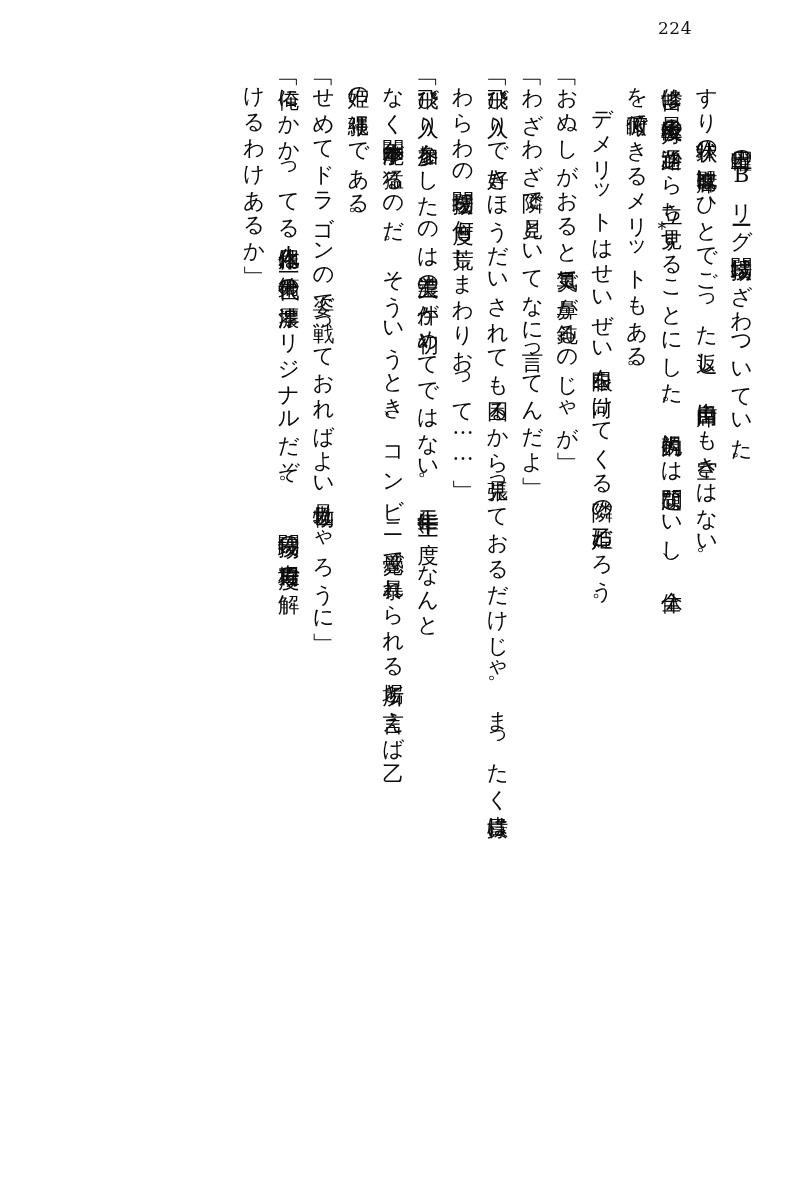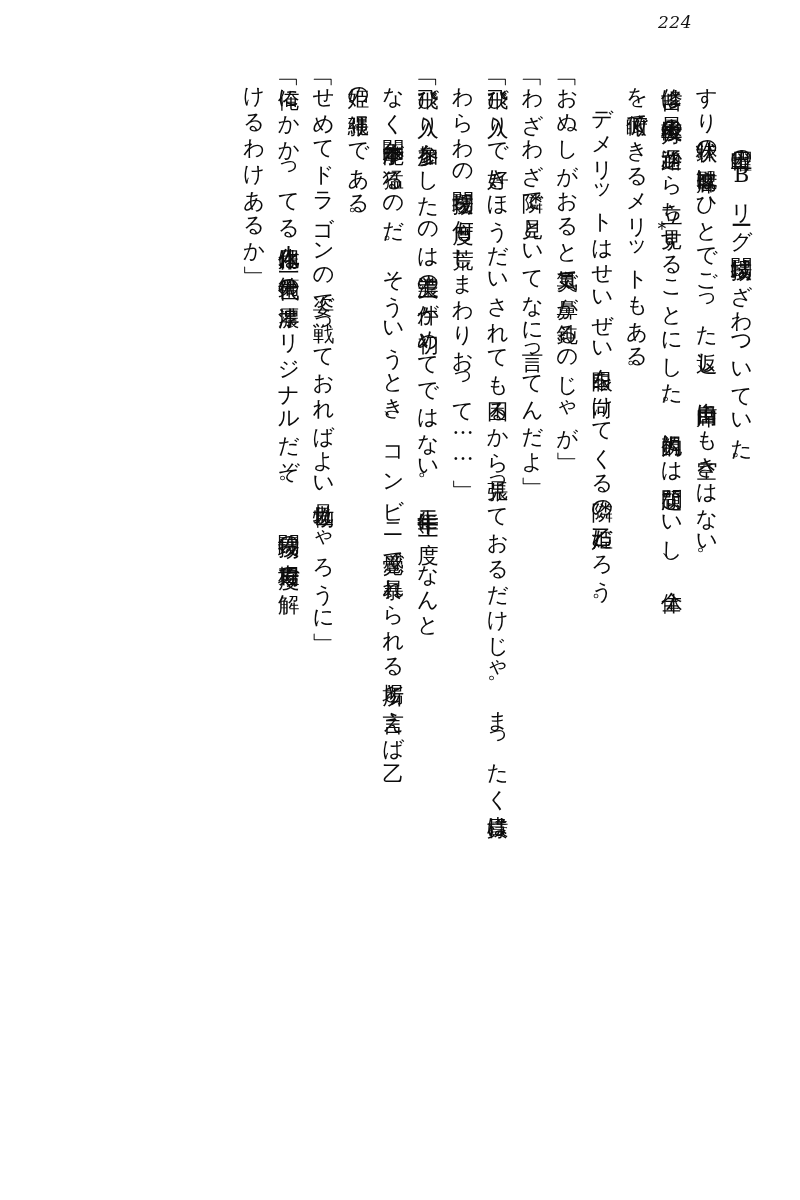--- a/index.html
+++ b/index.html
@@ -19,27 +19,26 @@
     position: relative;
     width: 800px;
     height: 1200px;
     background: #ffffff;
     box-sizing: border-box;
   }
 
   
   .page-number {
     position: absolute;
-    top: 12px;
+    top: 18px;
     right: 108px;
     font-size: 17px;
     letter-spacing: 0.5px;
     font-family: "DejaVu Serif", "Liberation Serif", serif;
     color: #111;
-    font-style: italic;
   }
 
   
   .scene-break {
     position: absolute;
     top: 218px;
     right: 128px;
     font-size: 20px;
     line-height: 1;
     color: #111;

